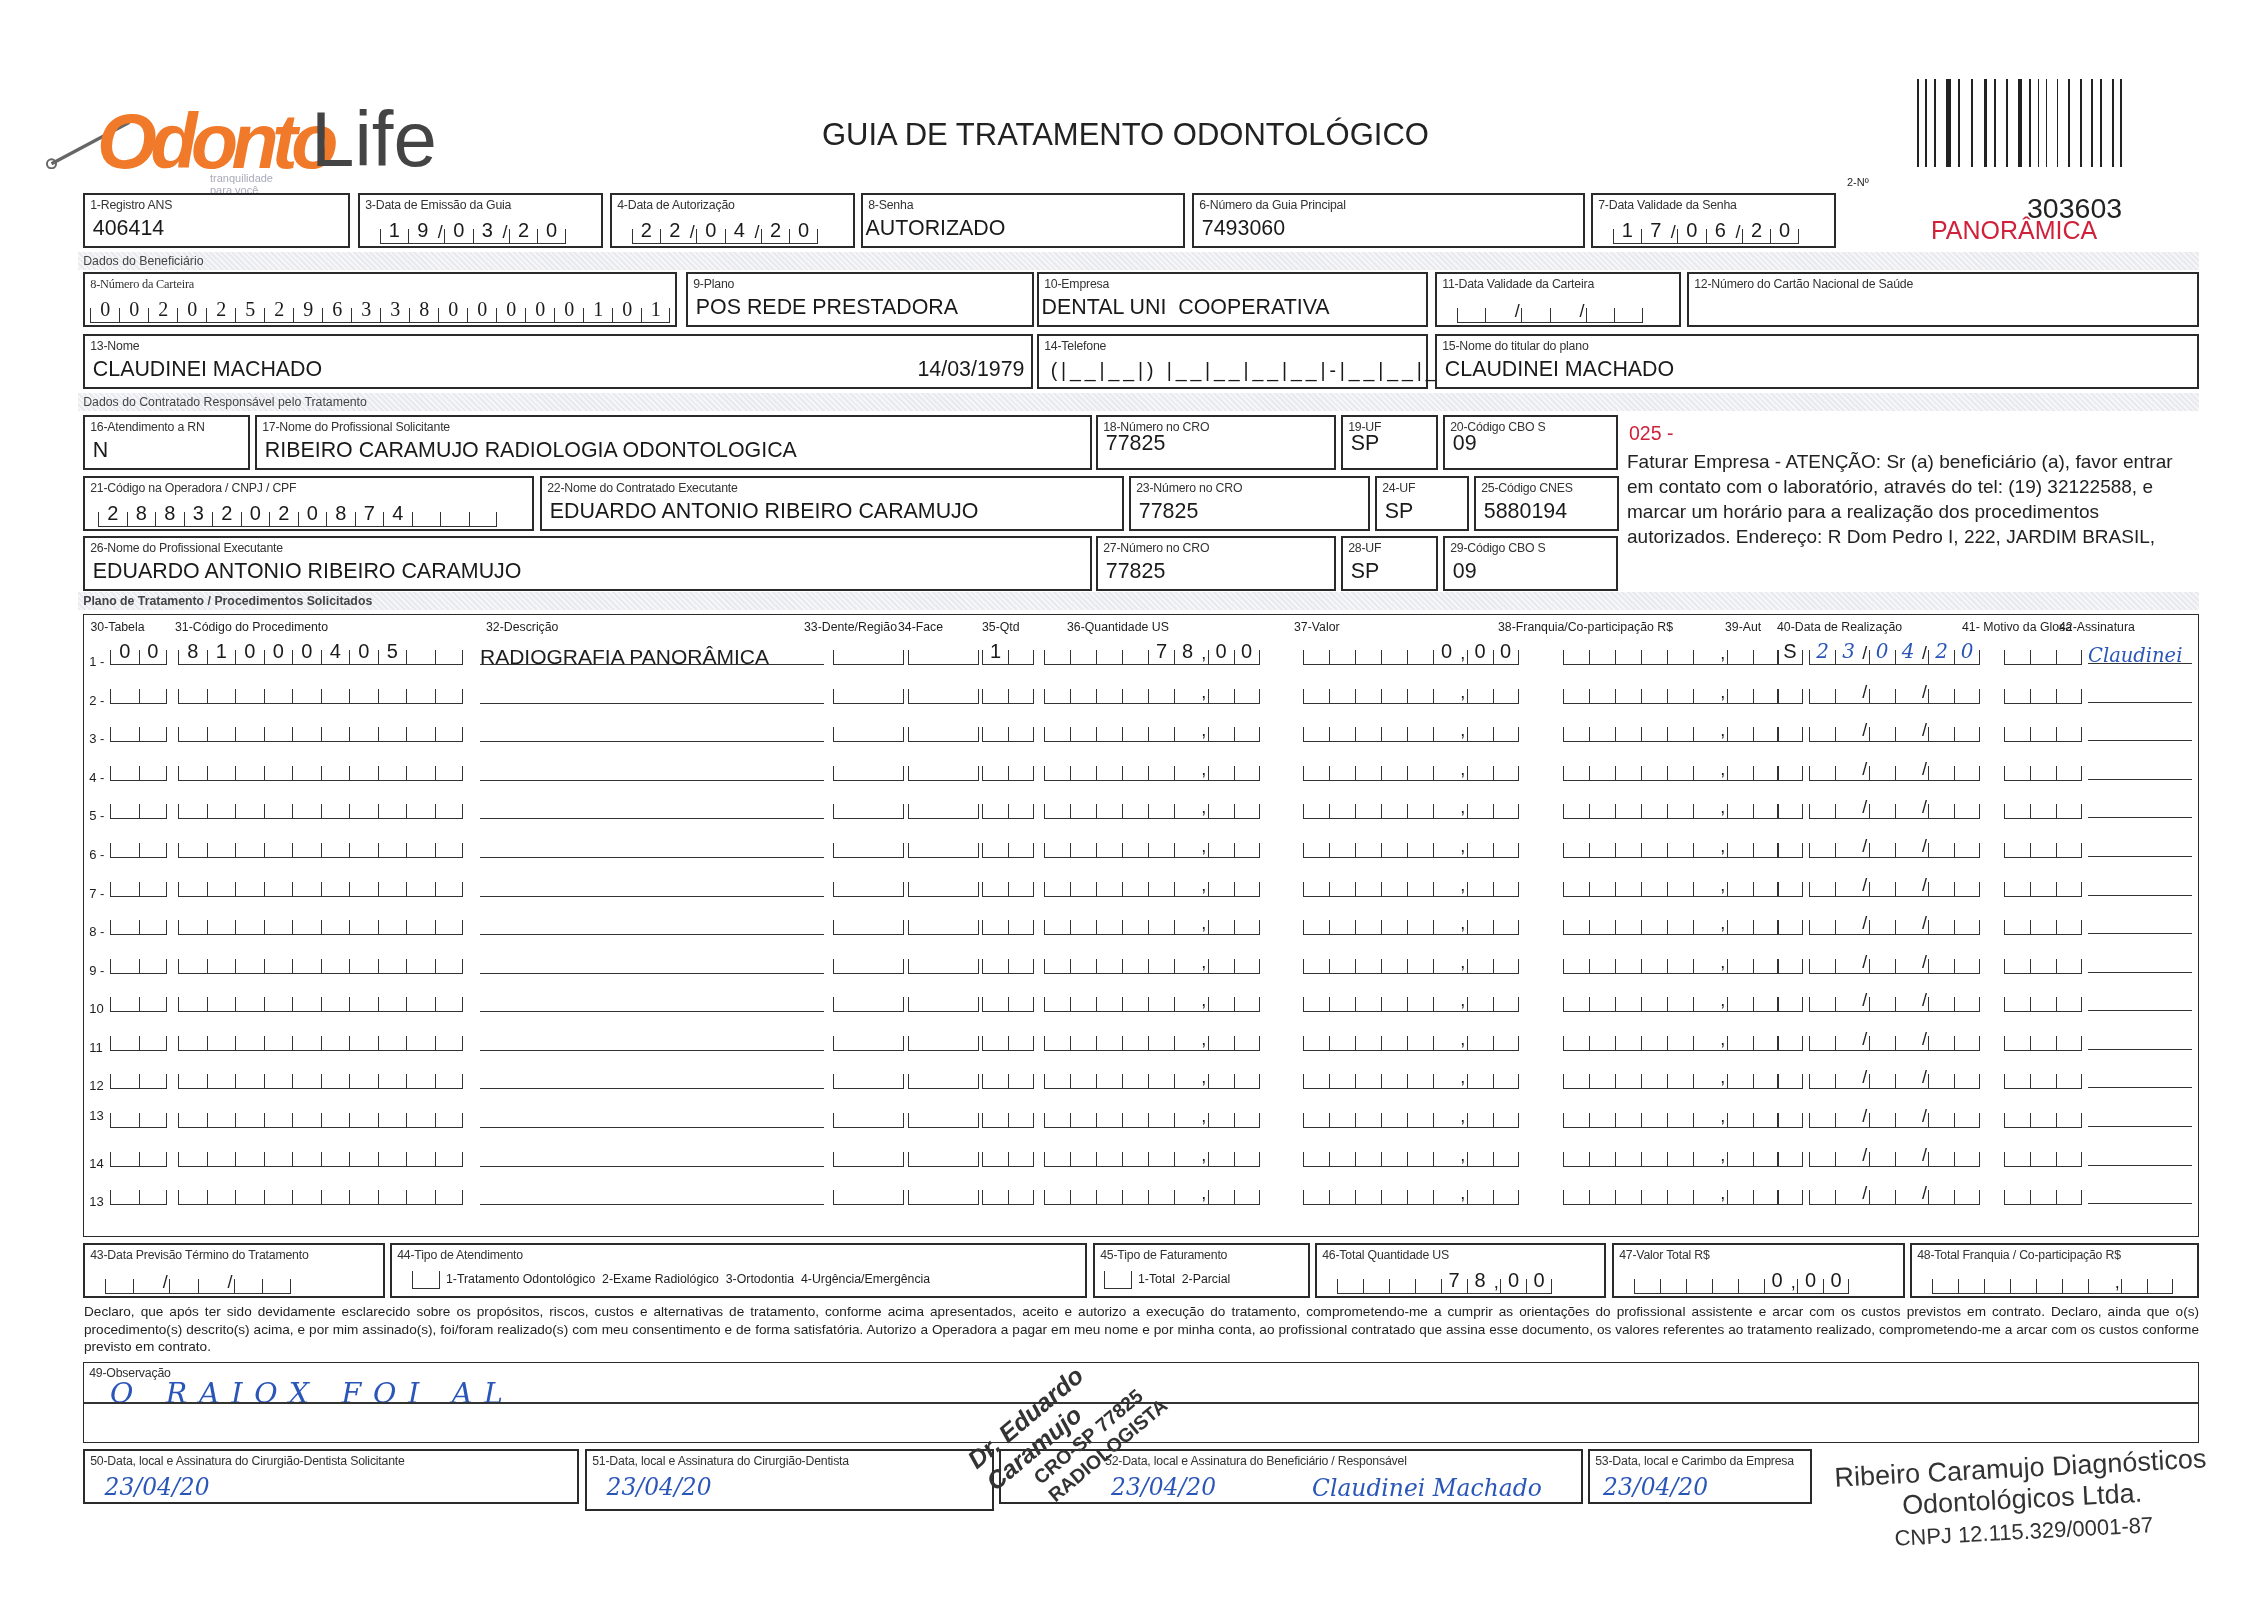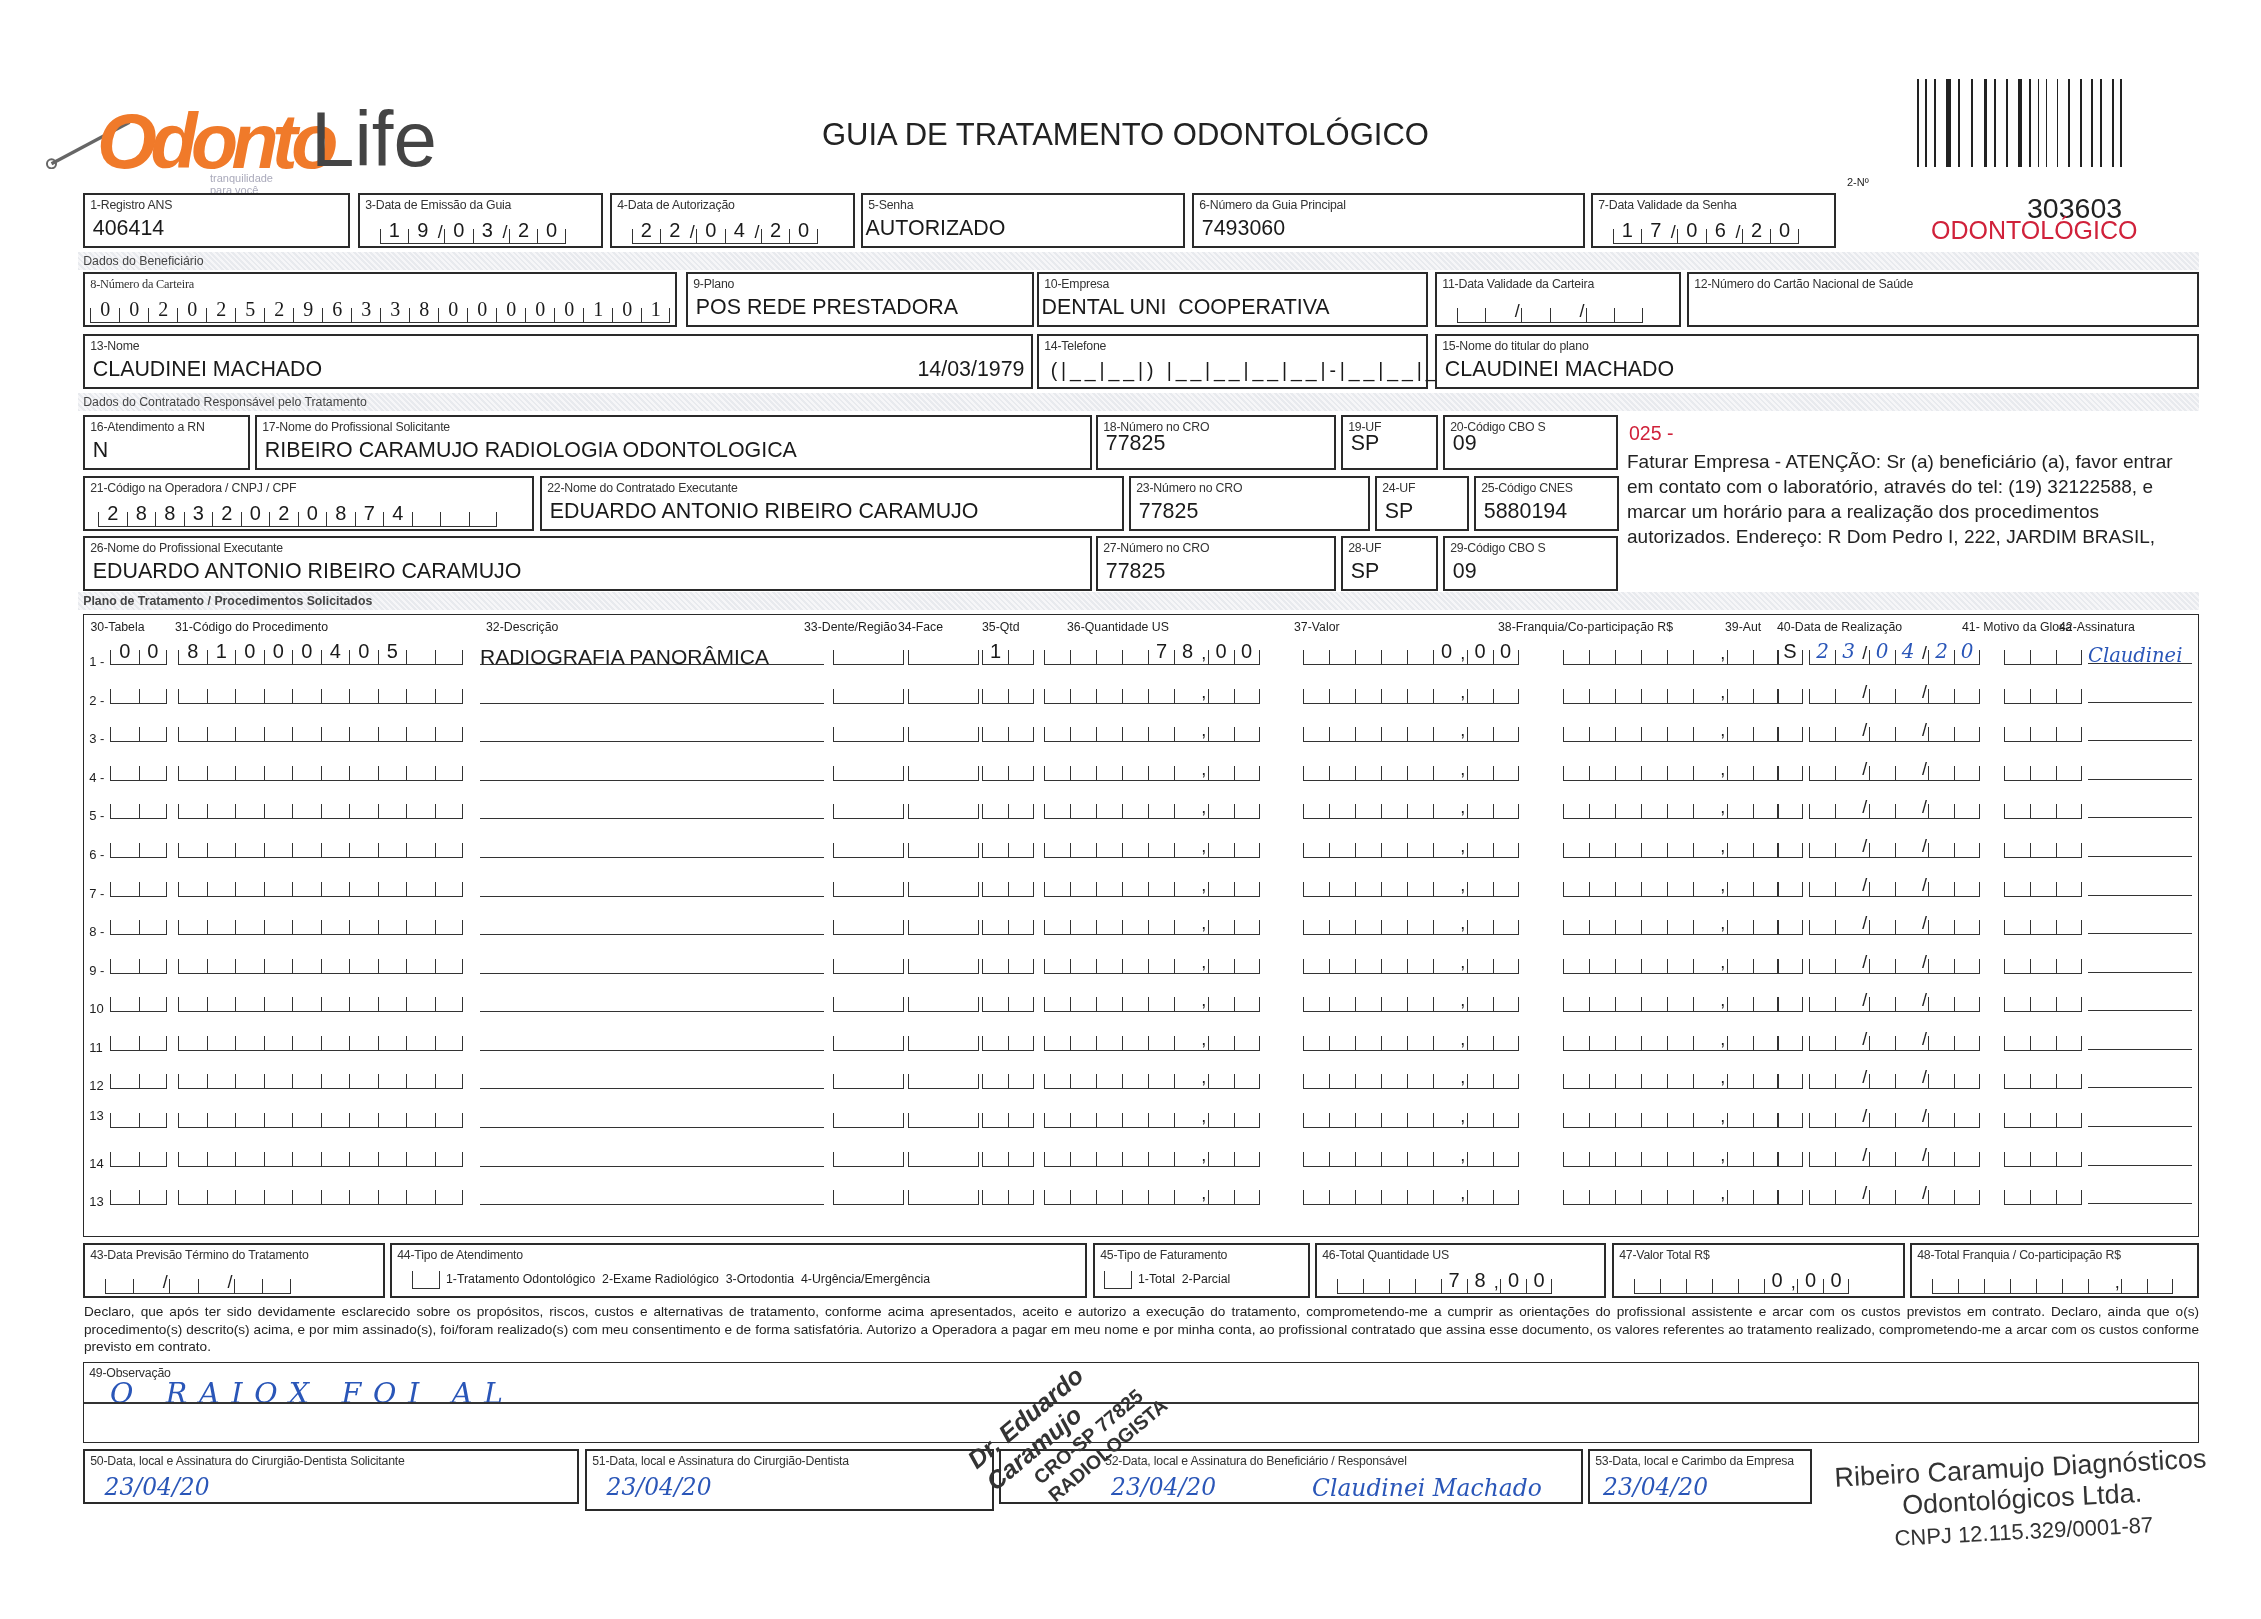--- a/index.html
+++ b/index.html
@@ -68,21 +68,21 @@
     <span style="width: 3.9px; height: 100%; background: transparent; margin-right: 2.6px;"></span>
     <span style="width: 1.9px; height: 100%; background: rgb(34, 34, 34); margin-right: 2.6px;"></span>
     <span style="width: 1.9px; height: 100%; background: transparent; margin-right: 2.6px;"></span>
     <span style="width: 1.3px; height: 100%; background: rgb(34, 34, 34); margin-right: 2.6px;"></span>
     <span style="width: 5.2px; height: 100%; background: transparent; margin-right: 2.6px;"></span>
     <span style="width: 1.9px; height: 100%; background: rgb(34, 34, 34); margin-right: 2.6px;"></span>
     <span style="width: 1.3px; height: 100%; background: transparent; margin-right: 2.6px;"></span>
     <span style="width: 1.9px; height: 100%; background: rgb(34, 34, 34); margin-right: 2.6px;"></span>
   </div>
 <div class="abs" style="left:2027px;top:192px;font-size:28.5px;color:#222;">303603</div>
-<div class="abs" style="left:1931px;top:216px;font-size:25px;color:#d0213a;">ODONTOLÓGICO</div>
+<div class="abs" style="left:1931px;top:216px;font-size:25px;color:#d0213a;">PANORÂMICA</div>
 
 <div class="box" style="left:83px;top:193px;width:267px;height:55px;">
   <span class="lbl">1-Registro ANS</span>
   <span class="val">406414</span>
 </div>
 <div class="box" style="left:358px;top:193px;width:245px;height:55px;">
   <span class="lbl">3-Data de Emissão da Guia</span>
   <div class="cells date" style="left:19.5px;top:23.4px;">
       <span class="cell" style="width: 28.5px;">
         <b>1</b>
@@ -125,21 +125,21 @@
       <span class="sep">/</span>
       <span class="cell" style="width: 28.5px;">
         <b>2</b>
       </span>
       <span class="cell" style="width: 28.5px;">
         <b>0</b>
       </span>
     </div>
 </div>
 <div class="box" style="left:861px;top:193px;width:324px;height:55px;">
-  <span class="lbl">5-Senha</span>
+  <span class="lbl">8-Senha</span>
   <span class="val" style="left:2.6px">AUTORIZADO</span>
 </div>
 <div class="box" style="left:1192px;top:193px;width:393px;height:55px;">
   <span class="lbl">6-Número da Guia Principal</span>
   <span class="val">7493060</span>
 </div>
 <div class="box" style="left:1591px;top:193px;width:245px;height:55px;">
   <span class="lbl">7-Data Validade da Senha</span>
   <div class="cells date" style="left:19.5px;top:23.4px;">
       <span class="cell" style="width: 28.5px;">

